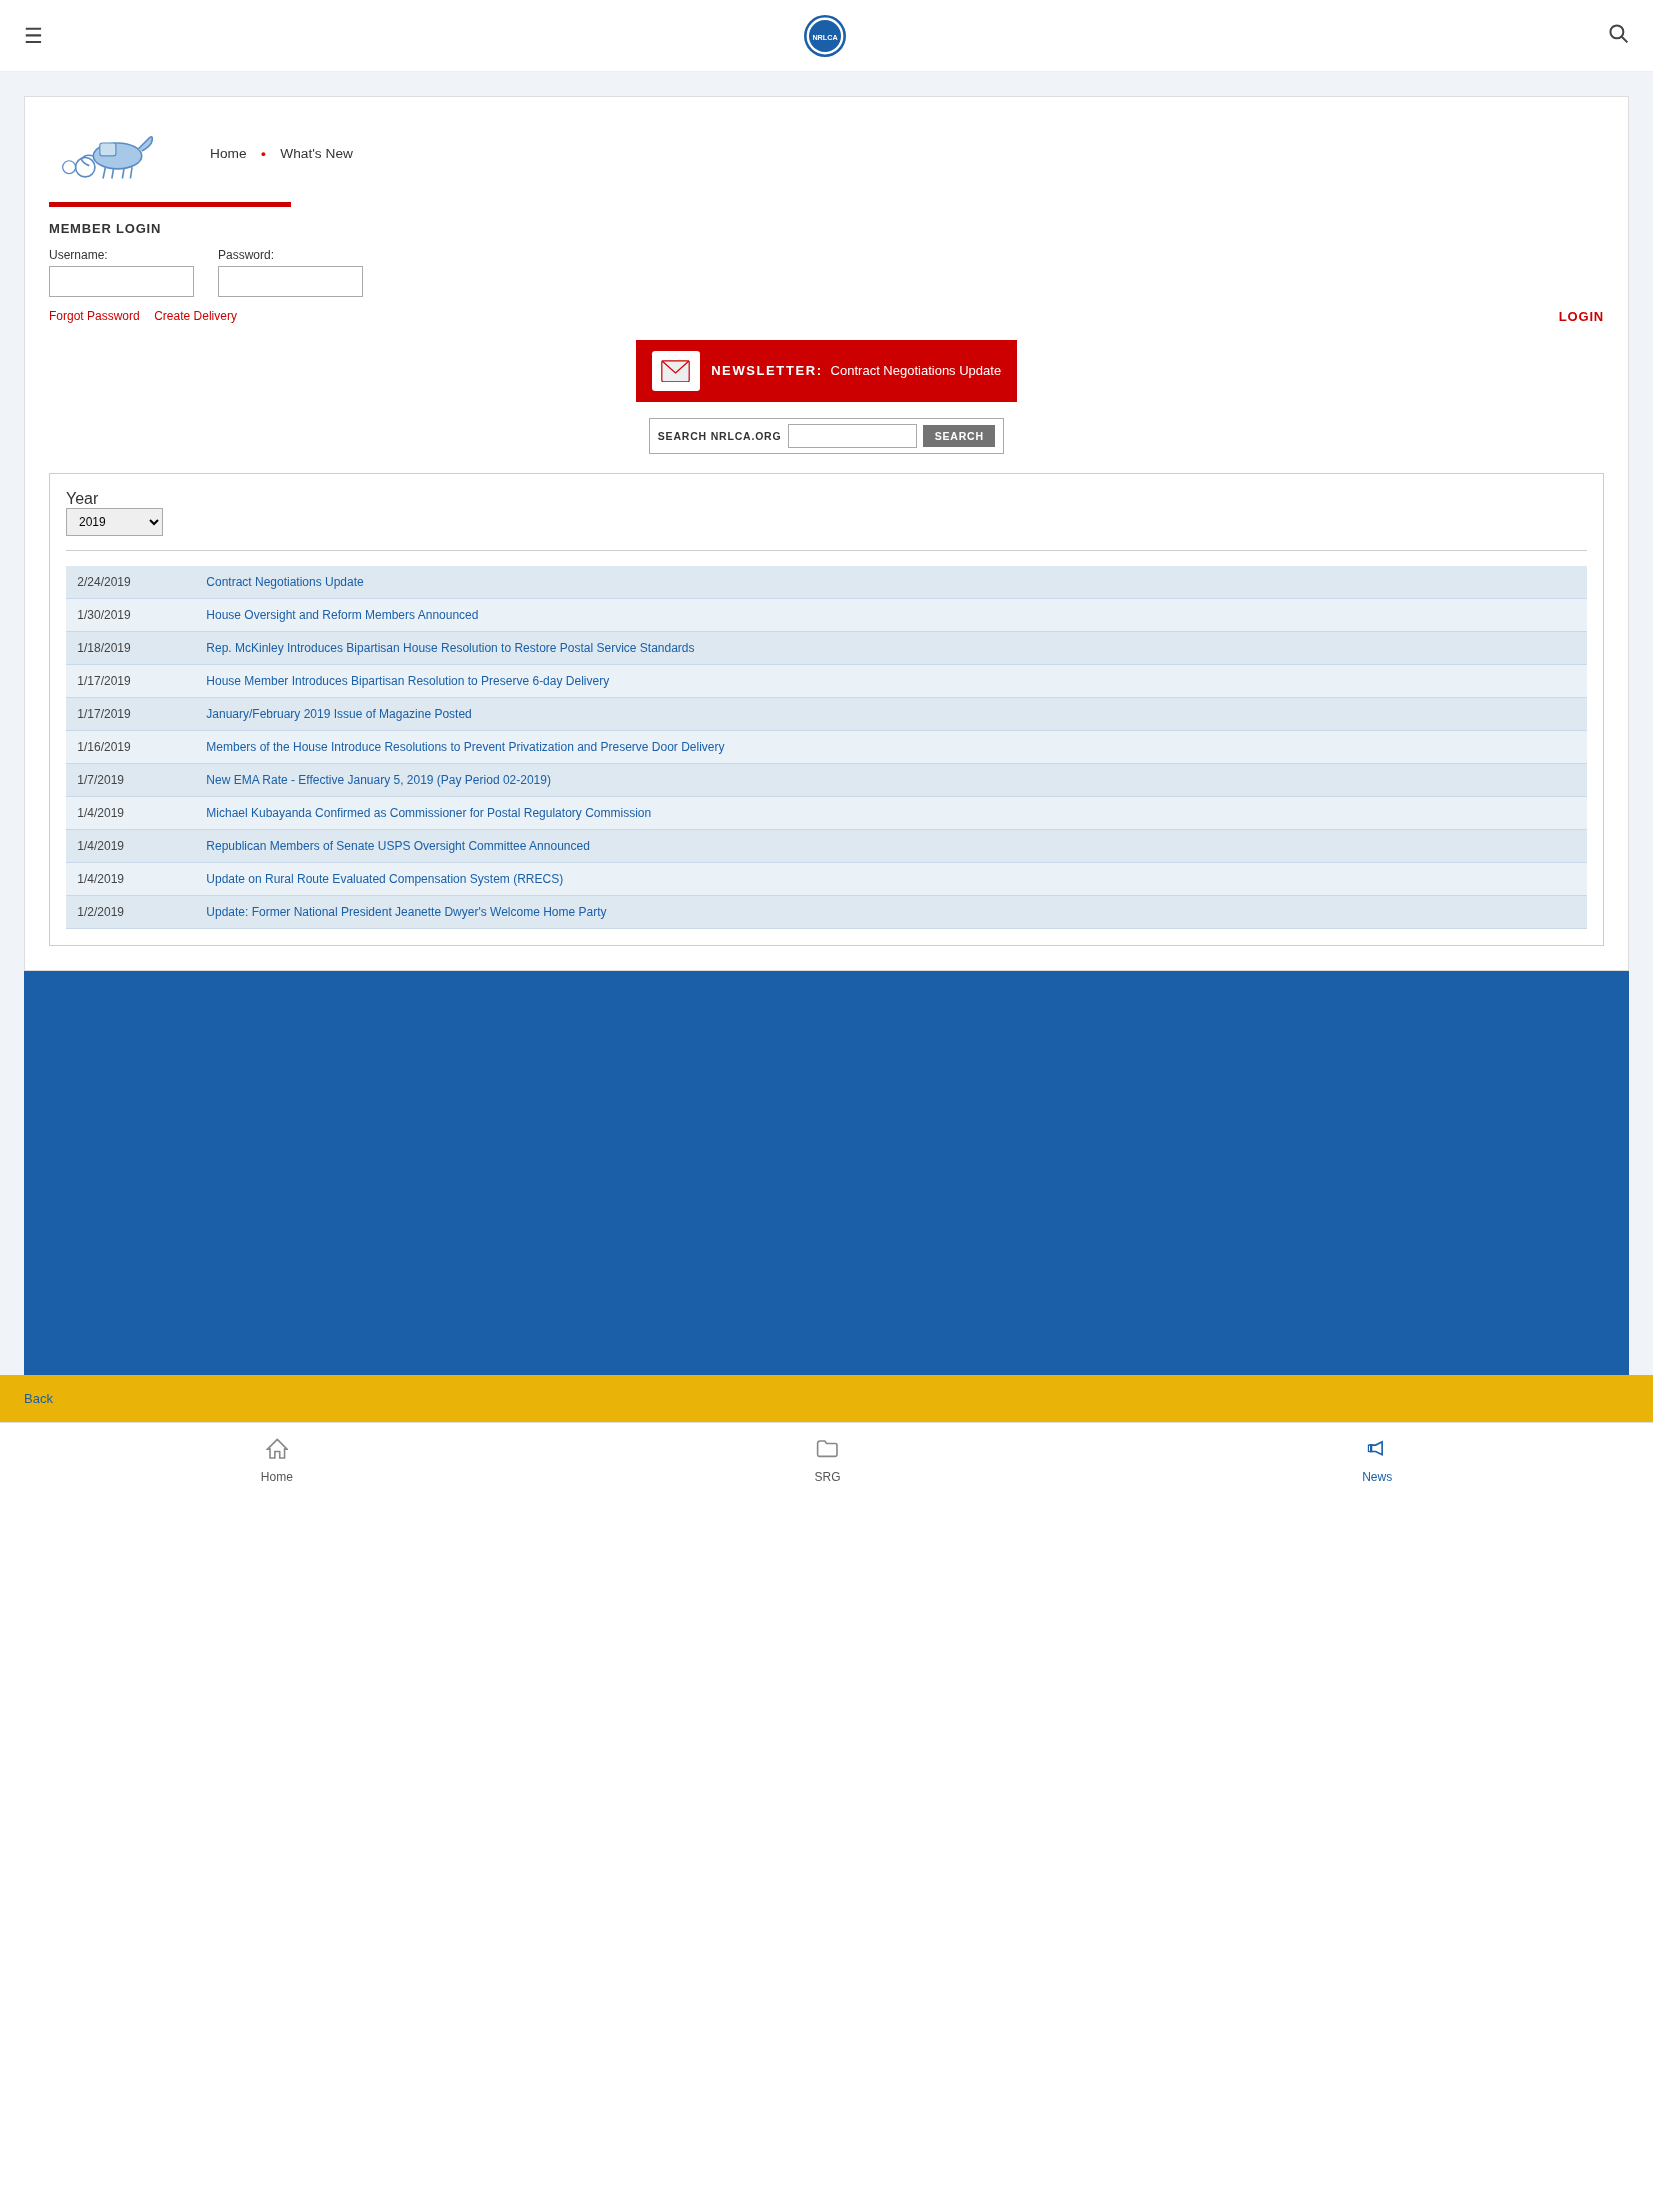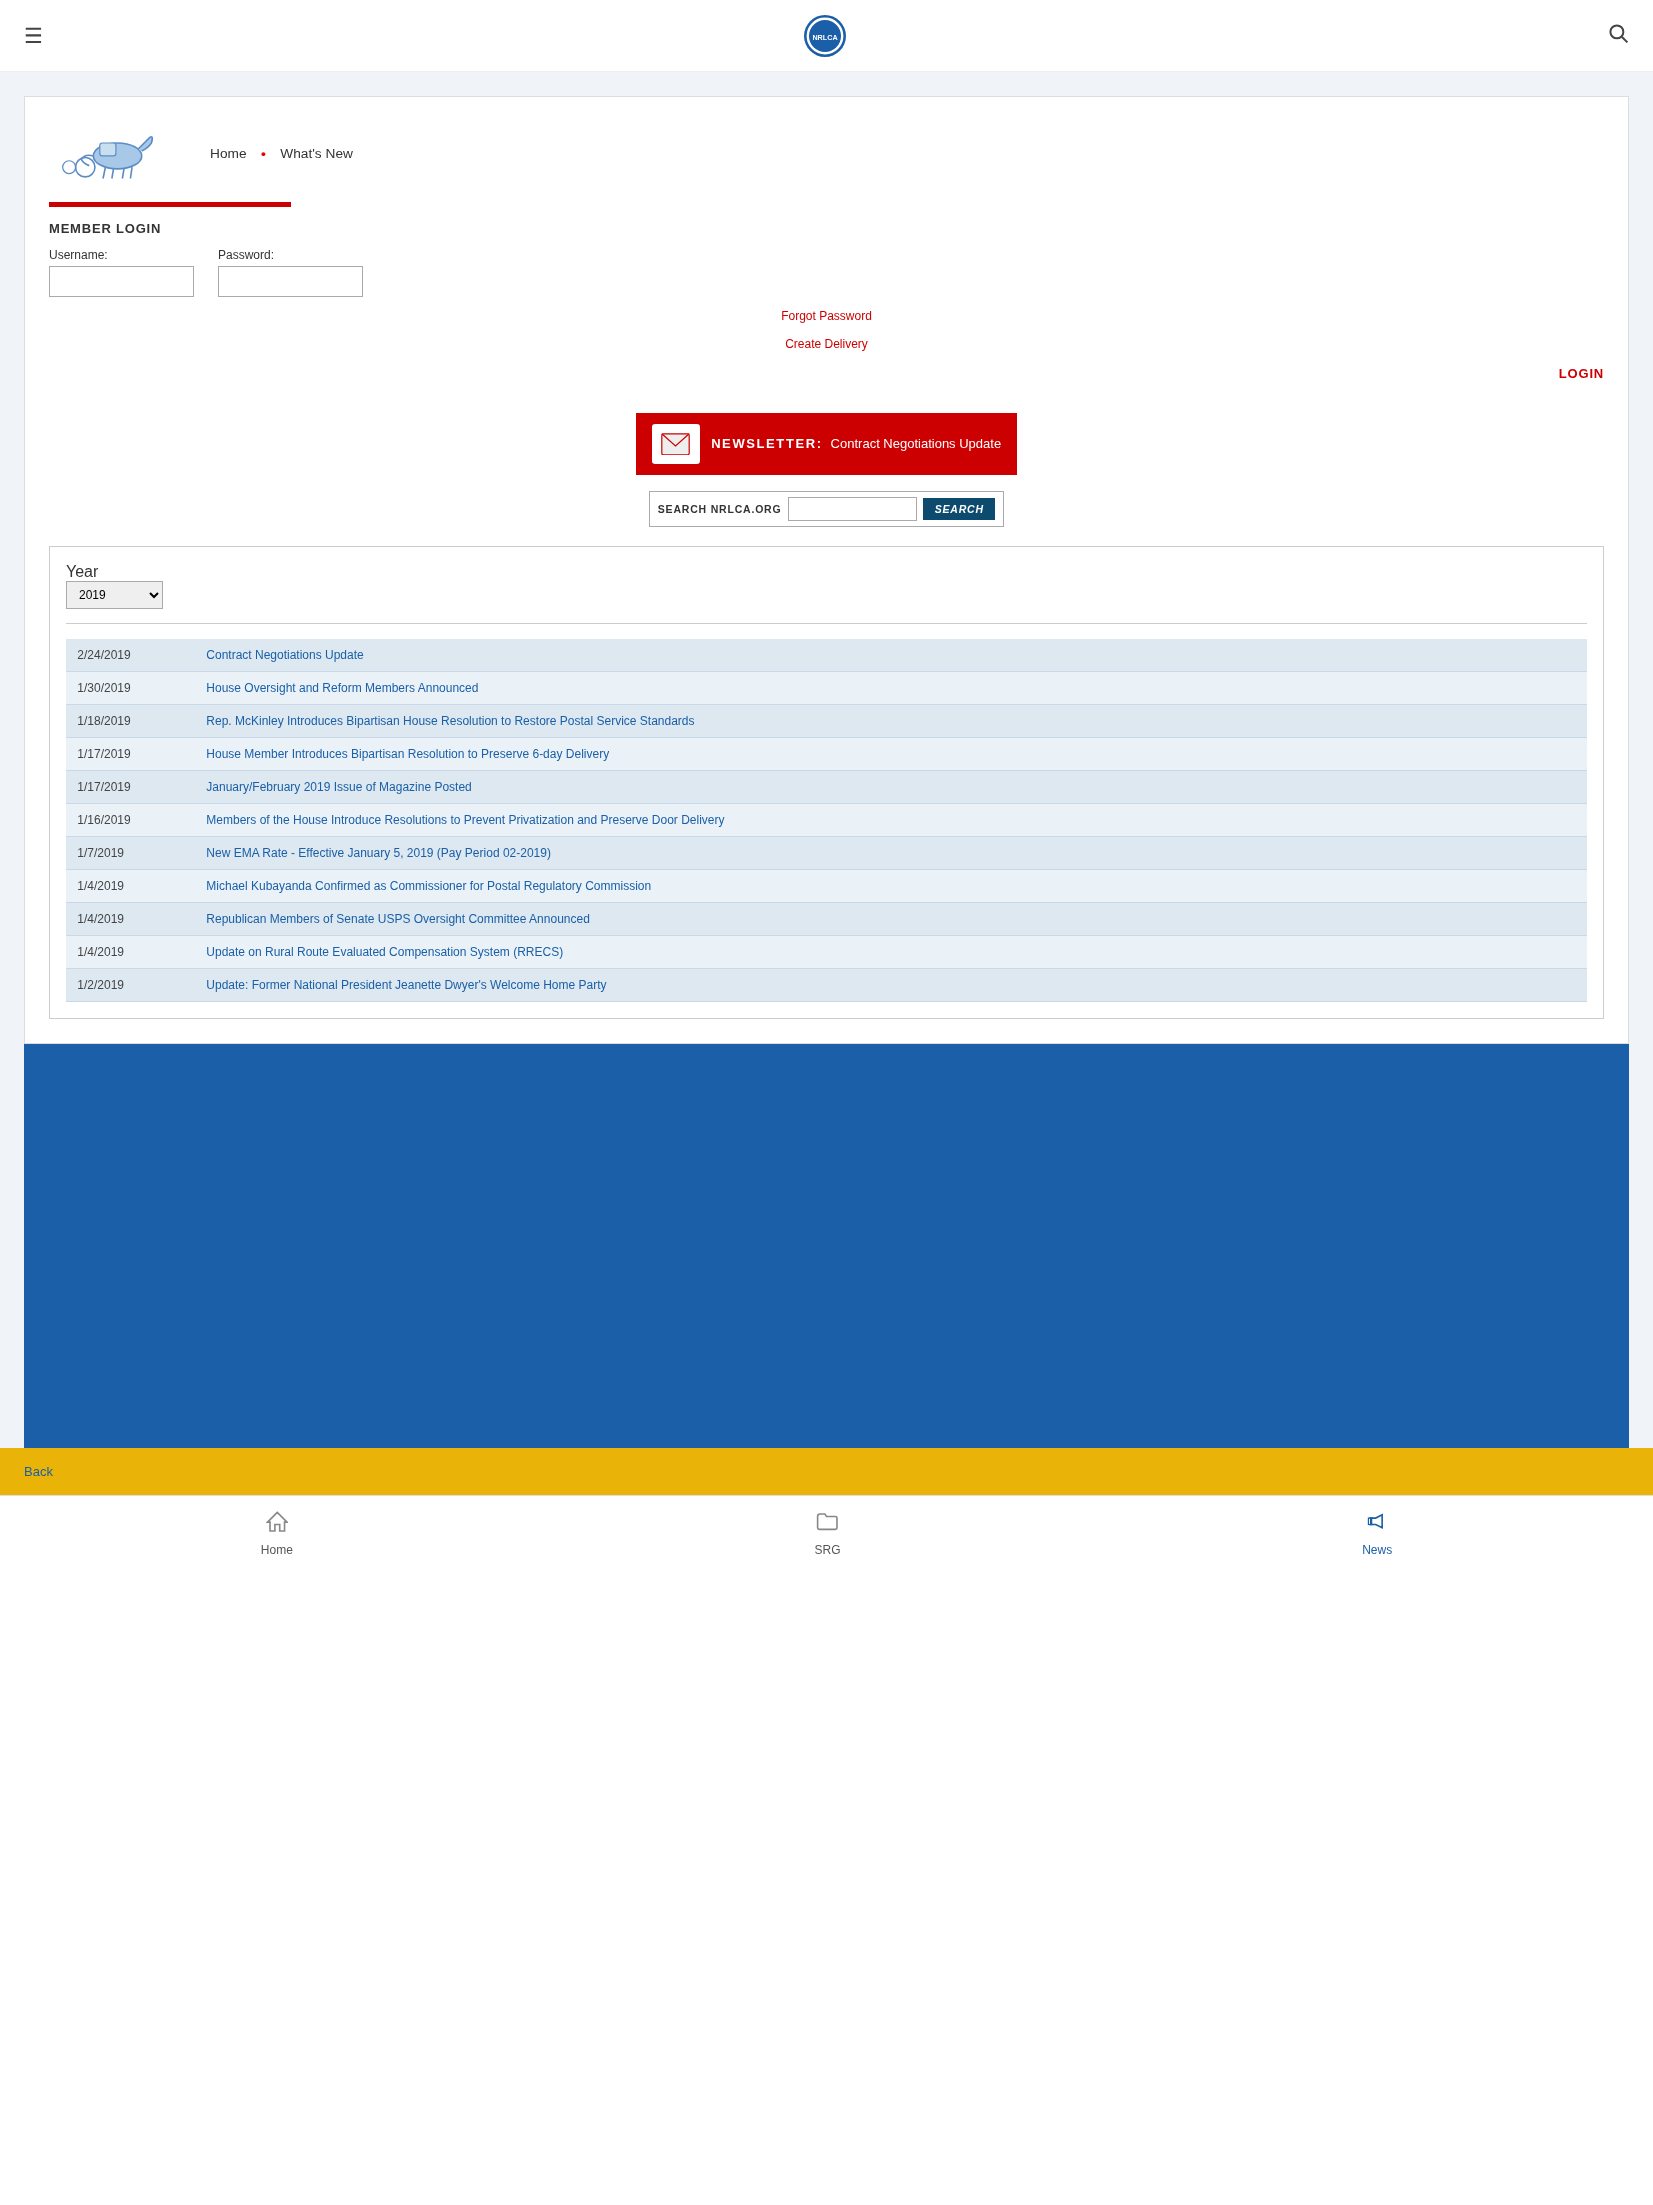--- a/index.html
+++ b/index.html
@@ -95,22 +95,21 @@
       width: 145px;
       height: 31px;
       border: 0.8px solid #aaa;
       padding: 3.2px 6.5px;
       font-size: 12px;
     }
     .login-links {
       display: flex;
       align-items: center;
       gap: 14.5px;
-      margin-bottom: 32px;
-      flex-direction: column;
+      margin-bottom: 16px;
     }
     .login-links a { color: #cc0000; font-size: 12px; text-decoration: none; }
     .login-btn {
       margin-left: auto;
       color: #cc0000;
       font-size: 13px;
       font-weight: bold;
       cursor: pointer;
       background: none;
       border: none;
@@ -167,29 +166,28 @@
       white-space: nowrap;
     }
     .search-input {
       border: 0.8px solid #aaa;
       height: 24px;
       width: 129px;
       padding: 0 4.8px;
       font-size: 11.3px;
     }
     .search-btn {
-      background: #0c4a6e;
+      background: #737373;
       color: #fff;
       border: none;
       padding: 4.8px 11.3px;
       font-size: 10.5px;
       font-weight: bold;
       cursor: pointer;
       letter-spacing: 0.8px;
-      font-style: italic;
     }
 
     
     .year-section {
       border: 0.8px solid #ccc;
       padding: 16px;
       margin-bottom: 0;
     }
     .year-label {
       font-size: 16px;

